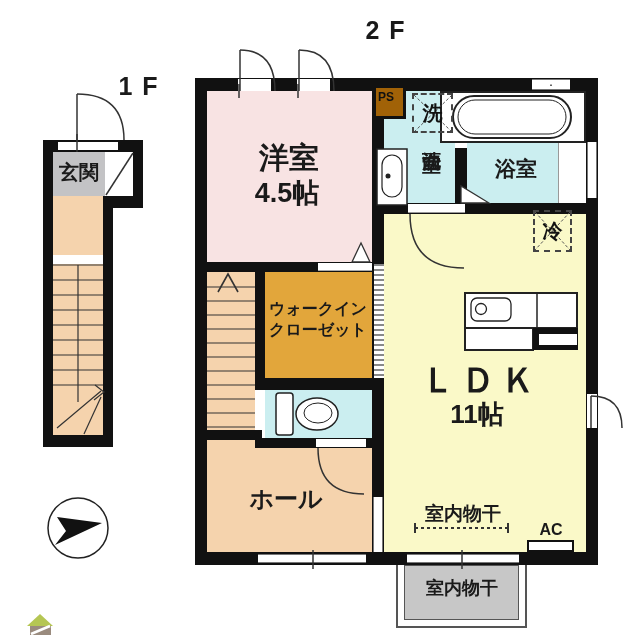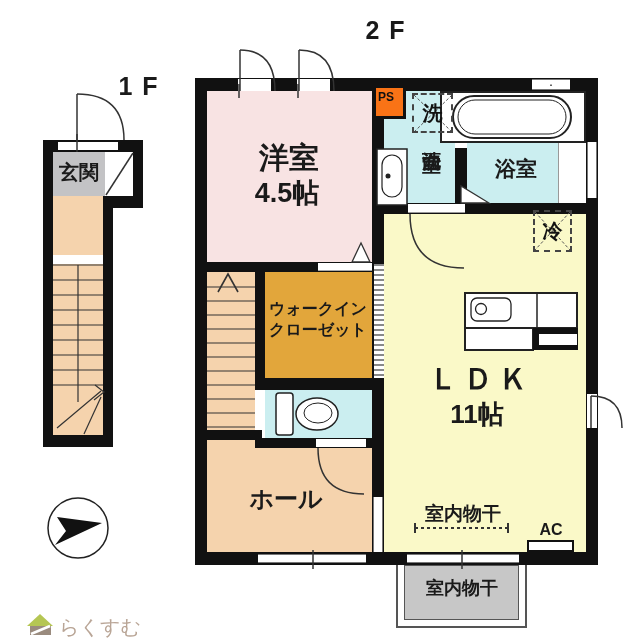--- a/index.html
+++ b/index.html
@@ -9,21 +9,21 @@
   .w{position:absolute;}
   .gap{position:absolute;background:#fff;}
   .win{position:absolute;background:#fff;border-top:1px solid #777;border-bottom:1px solid #777;box-sizing:border-box;}
   .vwin{position:absolute;background:#fff;border-left:1px solid #777;border-right:1px solid #777;box-sizing:border-box;}
   .txt{position:absolute;color:#1a1a1a;font-weight:bold;white-space:nowrap;
        transform:translate(-50%,-50%);line-height:1;}
   .vtxt{position:absolute;color:#1a1a1a;font-weight:bold;writing-mode:vertical-rl;
         text-orientation:upright;transform:translateX(-50%);line-height:1;letter-spacing:2px;}
   .dashbox{position:absolute;border:2px dashed #444;box-sizing:border-box;display:flex;
            align-items:center;justify-content:center;font-weight:bold;color:#111;}
-  .psbox{position:absolute;background:#f97316;border:3px solid #111;box-sizing:border-box;
+  .psbox{position:absolute;background:#a16207;border:3px solid #111;box-sizing:border-box;
          font-weight:bold;color:#111;}
   .stripes{position:absolute;background:repeating-linear-gradient(180deg,#888 0 2px,#fff 2px 5px);}
   svg{position:absolute;left:0;top:0;pointer-events:none;}
 </style>
 </head>
 <body>
 
 <div class="plan">
 
   <div class="abs" style="left: 53px; top: 152px; width: 52px; height: 44px; background: rgb(195, 195, 197);"></div>
@@ -223,26 +223,25 @@
 
   <div class="txt" style="left:516px;top:168px;font-size:21px;">浴室</div>
 
   <div class="dashbox" style="left:533px;top:210px;width:39px;height:42px;font-size:20px;">
     <span>冷</span>
   </div>
 
   <div class="txt" style="left:318px;top:309px;font-size:16px;">ウォークイン</div>
   <div class="txt" style="left:318px;top:330px;font-size:16px;">クローゼット</div>
 
-  <div class="txt" style="left:481px;top:379px;font-size:30px;letter-spacing:5px;">ＬＤＫ</div>
+  <div class="txt" style="left:481px;top:379px;font-size:35px;letter-spacing:5px;">ＬＤＫ</div>
   <div class="txt" style="left:477px;top:414px;font-size:26px;">11帖</div>
 
   <div class="txt" style="left:286px;top:499px;font-size:24px;">ホール</div>
 
   <div class="txt" style="left:463px;top:513px;font-size:19px;">室内物干</div>
   <div class="txt" style="left:551px;top:530px;font-size:16px;">AC</div>
   <div class="abs" style="left:527px;top:540px;width:47px;height:12px;background:#fff;border:2px solid #111;box-sizing:border-box;"></div>
 
   <div class="txt" style="left:462px;top:588px;font-size:18px;">室内物干</div>
 
-  <div class="abs" style="left:59px;top:614px;font-size:20px;color:#B9A596;">らくすむ</div>
 
 </div>
 
 </body></html>

